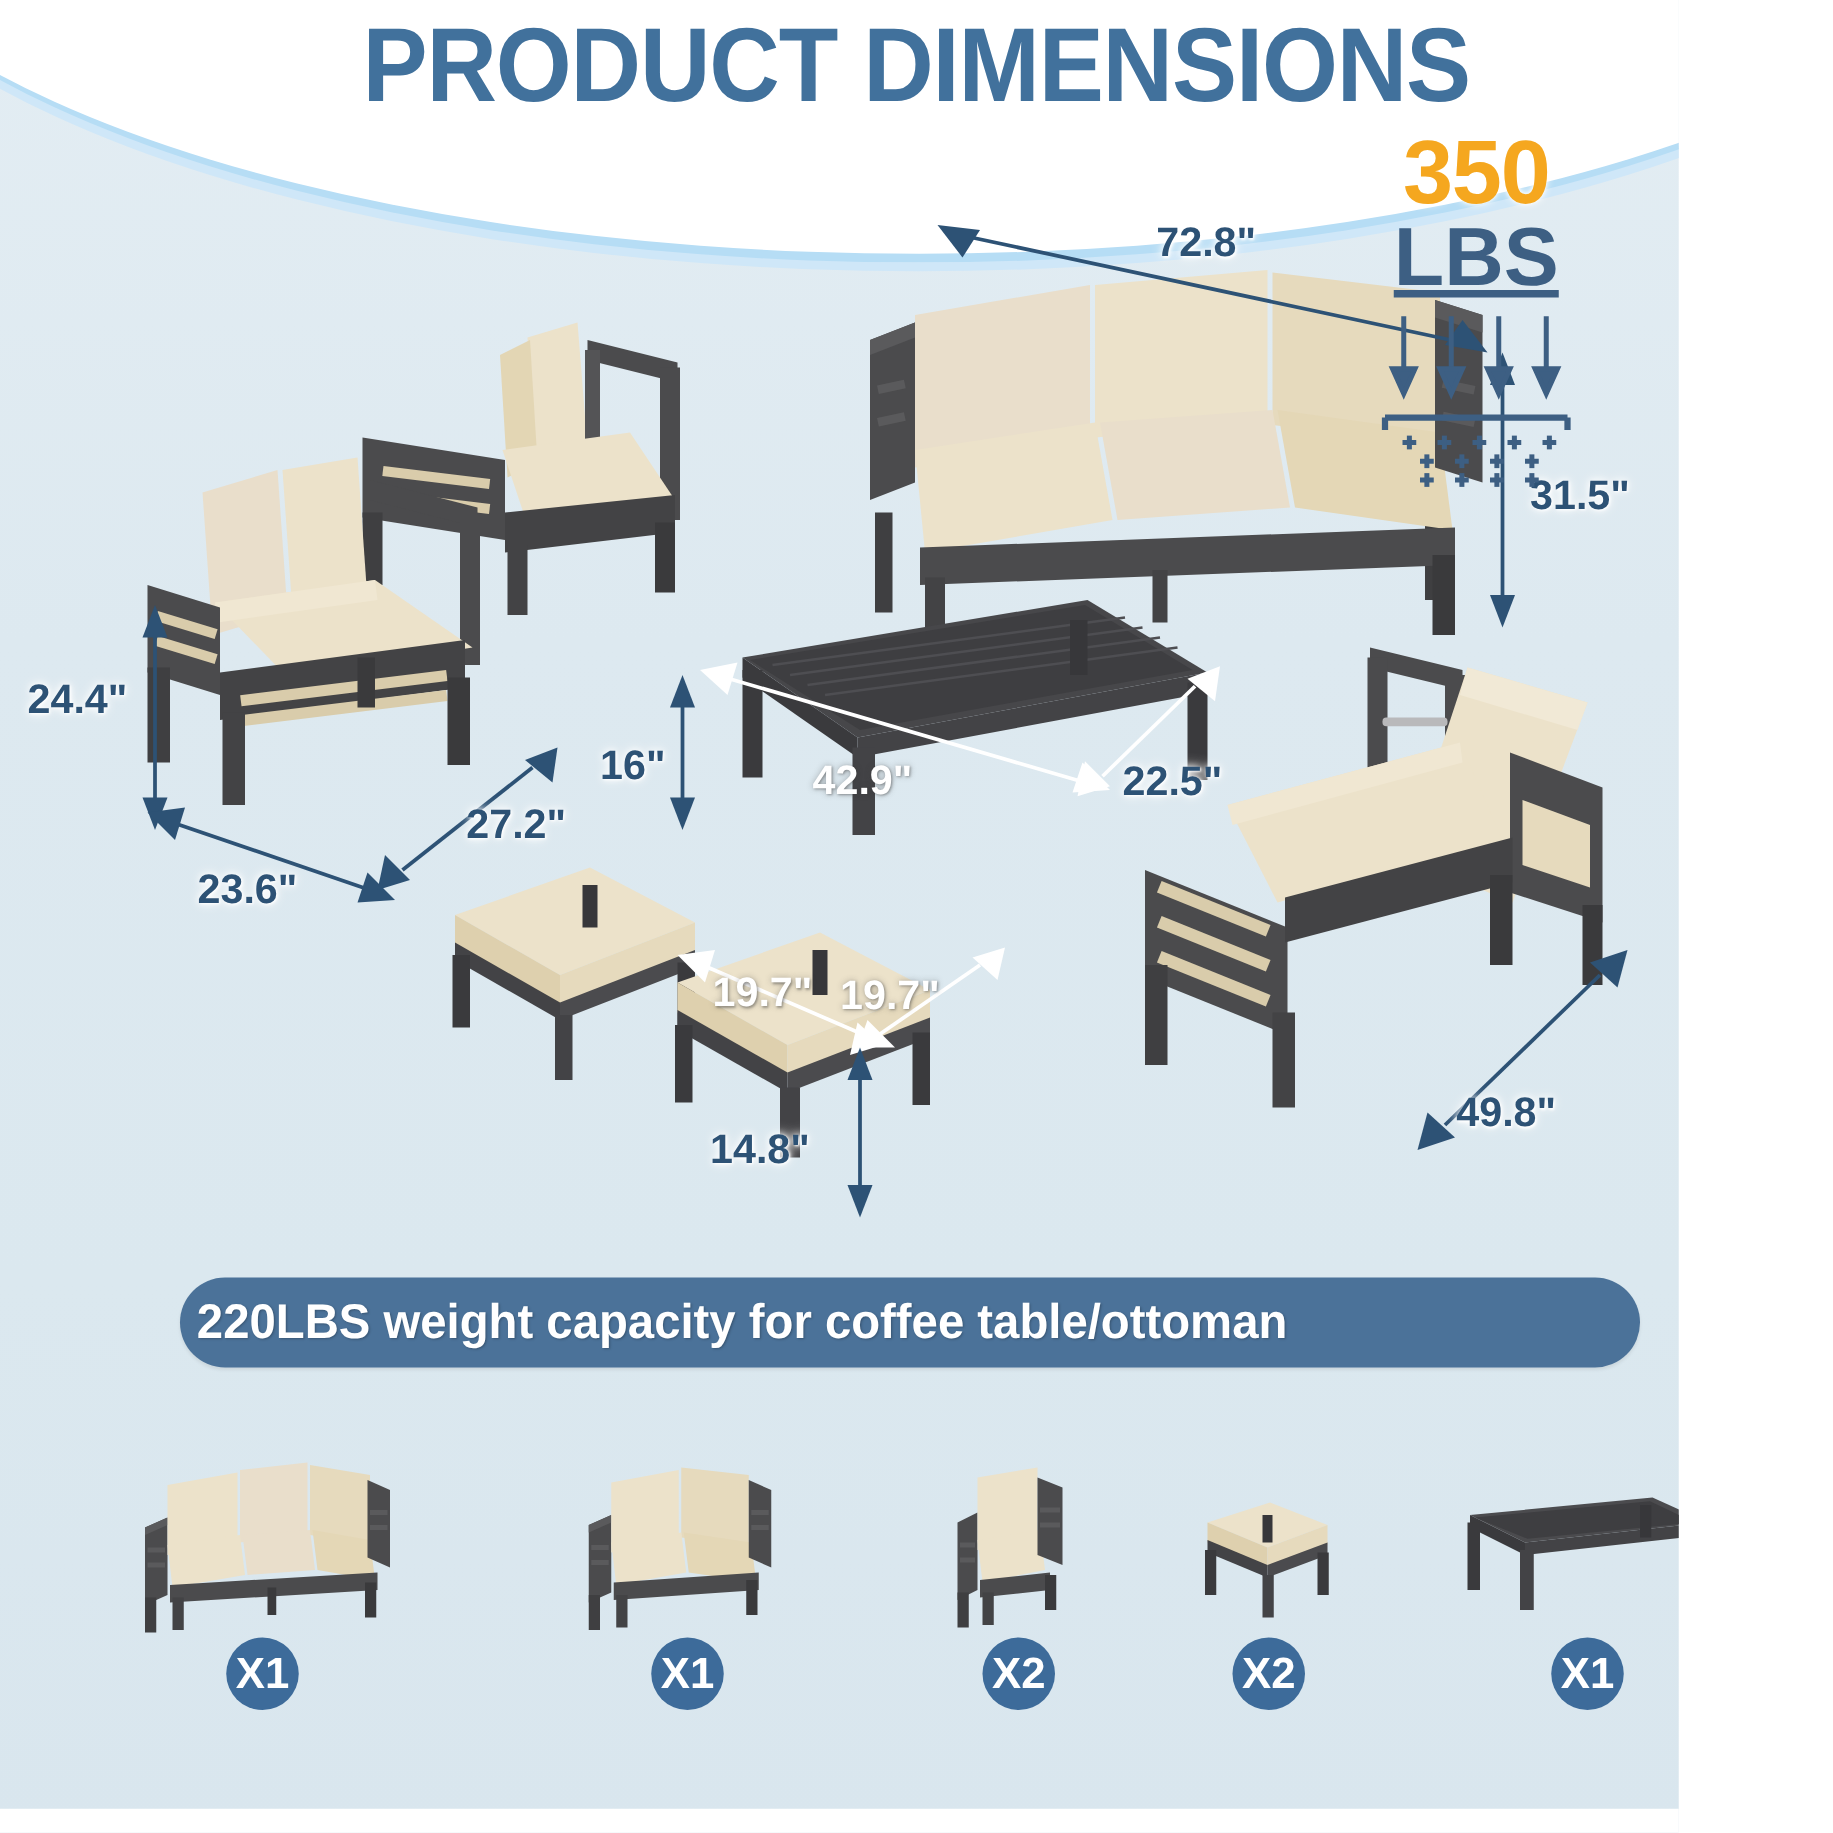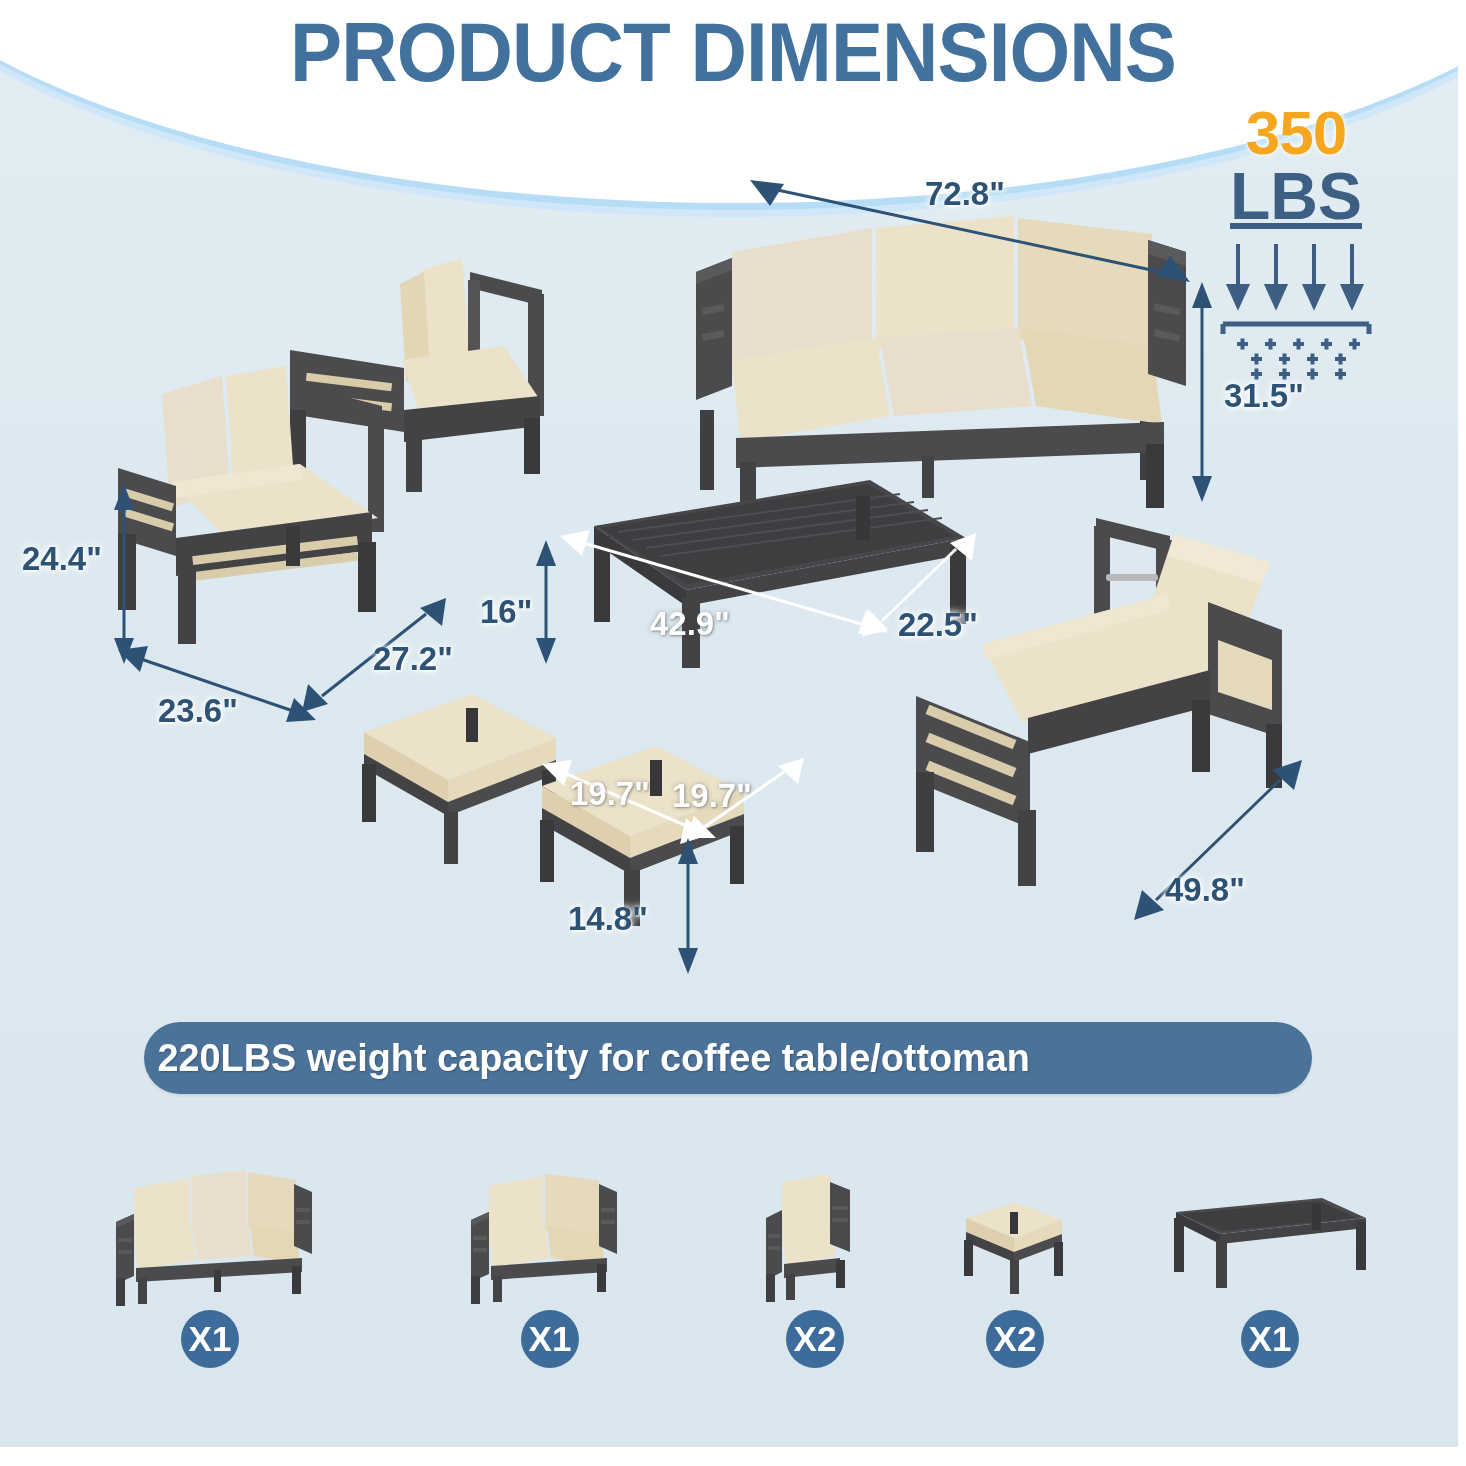--- a/index.html
+++ b/index.html
@@ -7,21 +7,21 @@
   body {
     font-family: "Liberation Sans", sans-serif;
     background: #ffffff;
     position: relative;
     overflow: hidden;
   }
 
   #stage {
     position: absolute;
     left: 0; top: 0;
-    width: 1458px; height: 1466px;
+    width: 1343px; height: 1466px;
     background: linear-gradient(180deg, #e3edf3 0%, #dde9f0 35%, #dbe8ef 70%, #d9e6ee 100%);
     overflow: hidden;
   }
 
   
   #bottom-strip {
     position: absolute; left: 0; top: 1447px;
     width: 1466px; height: 19px; background: #ffffff;
   }
 
@@ -49,21 +49,21 @@
     z-index: 6;
     transform: scaleX(0.93);
   }
 
   
   #badge-350 {
     position: absolute; right: 62px; top: 104px;
     text-align: center; z-index: 6; width: 200px;
   }
   #badge-350 .num {
-    font-size: 62px; font-weight: 700; color: #f5a71f;
+    font-size: 72px; font-weight: 700; color: #f5a71f;
     line-height: 0.95; letter-spacing: -1px;
     text-shadow: 0 0 7px #ffffff, 0 0 3px #ffffff;
   }
   #badge-350 .lbs {
     font-size: 66px; font-weight: 700; color: #3d5f83;
     line-height: 0.95; letter-spacing: 0px; margin-top: 2px; text-decoration: underline;
   }
   #badge-350 .arrows { margin-top: 12px; }
   #badge-350 .hatch { margin-top: 2px; }
 

